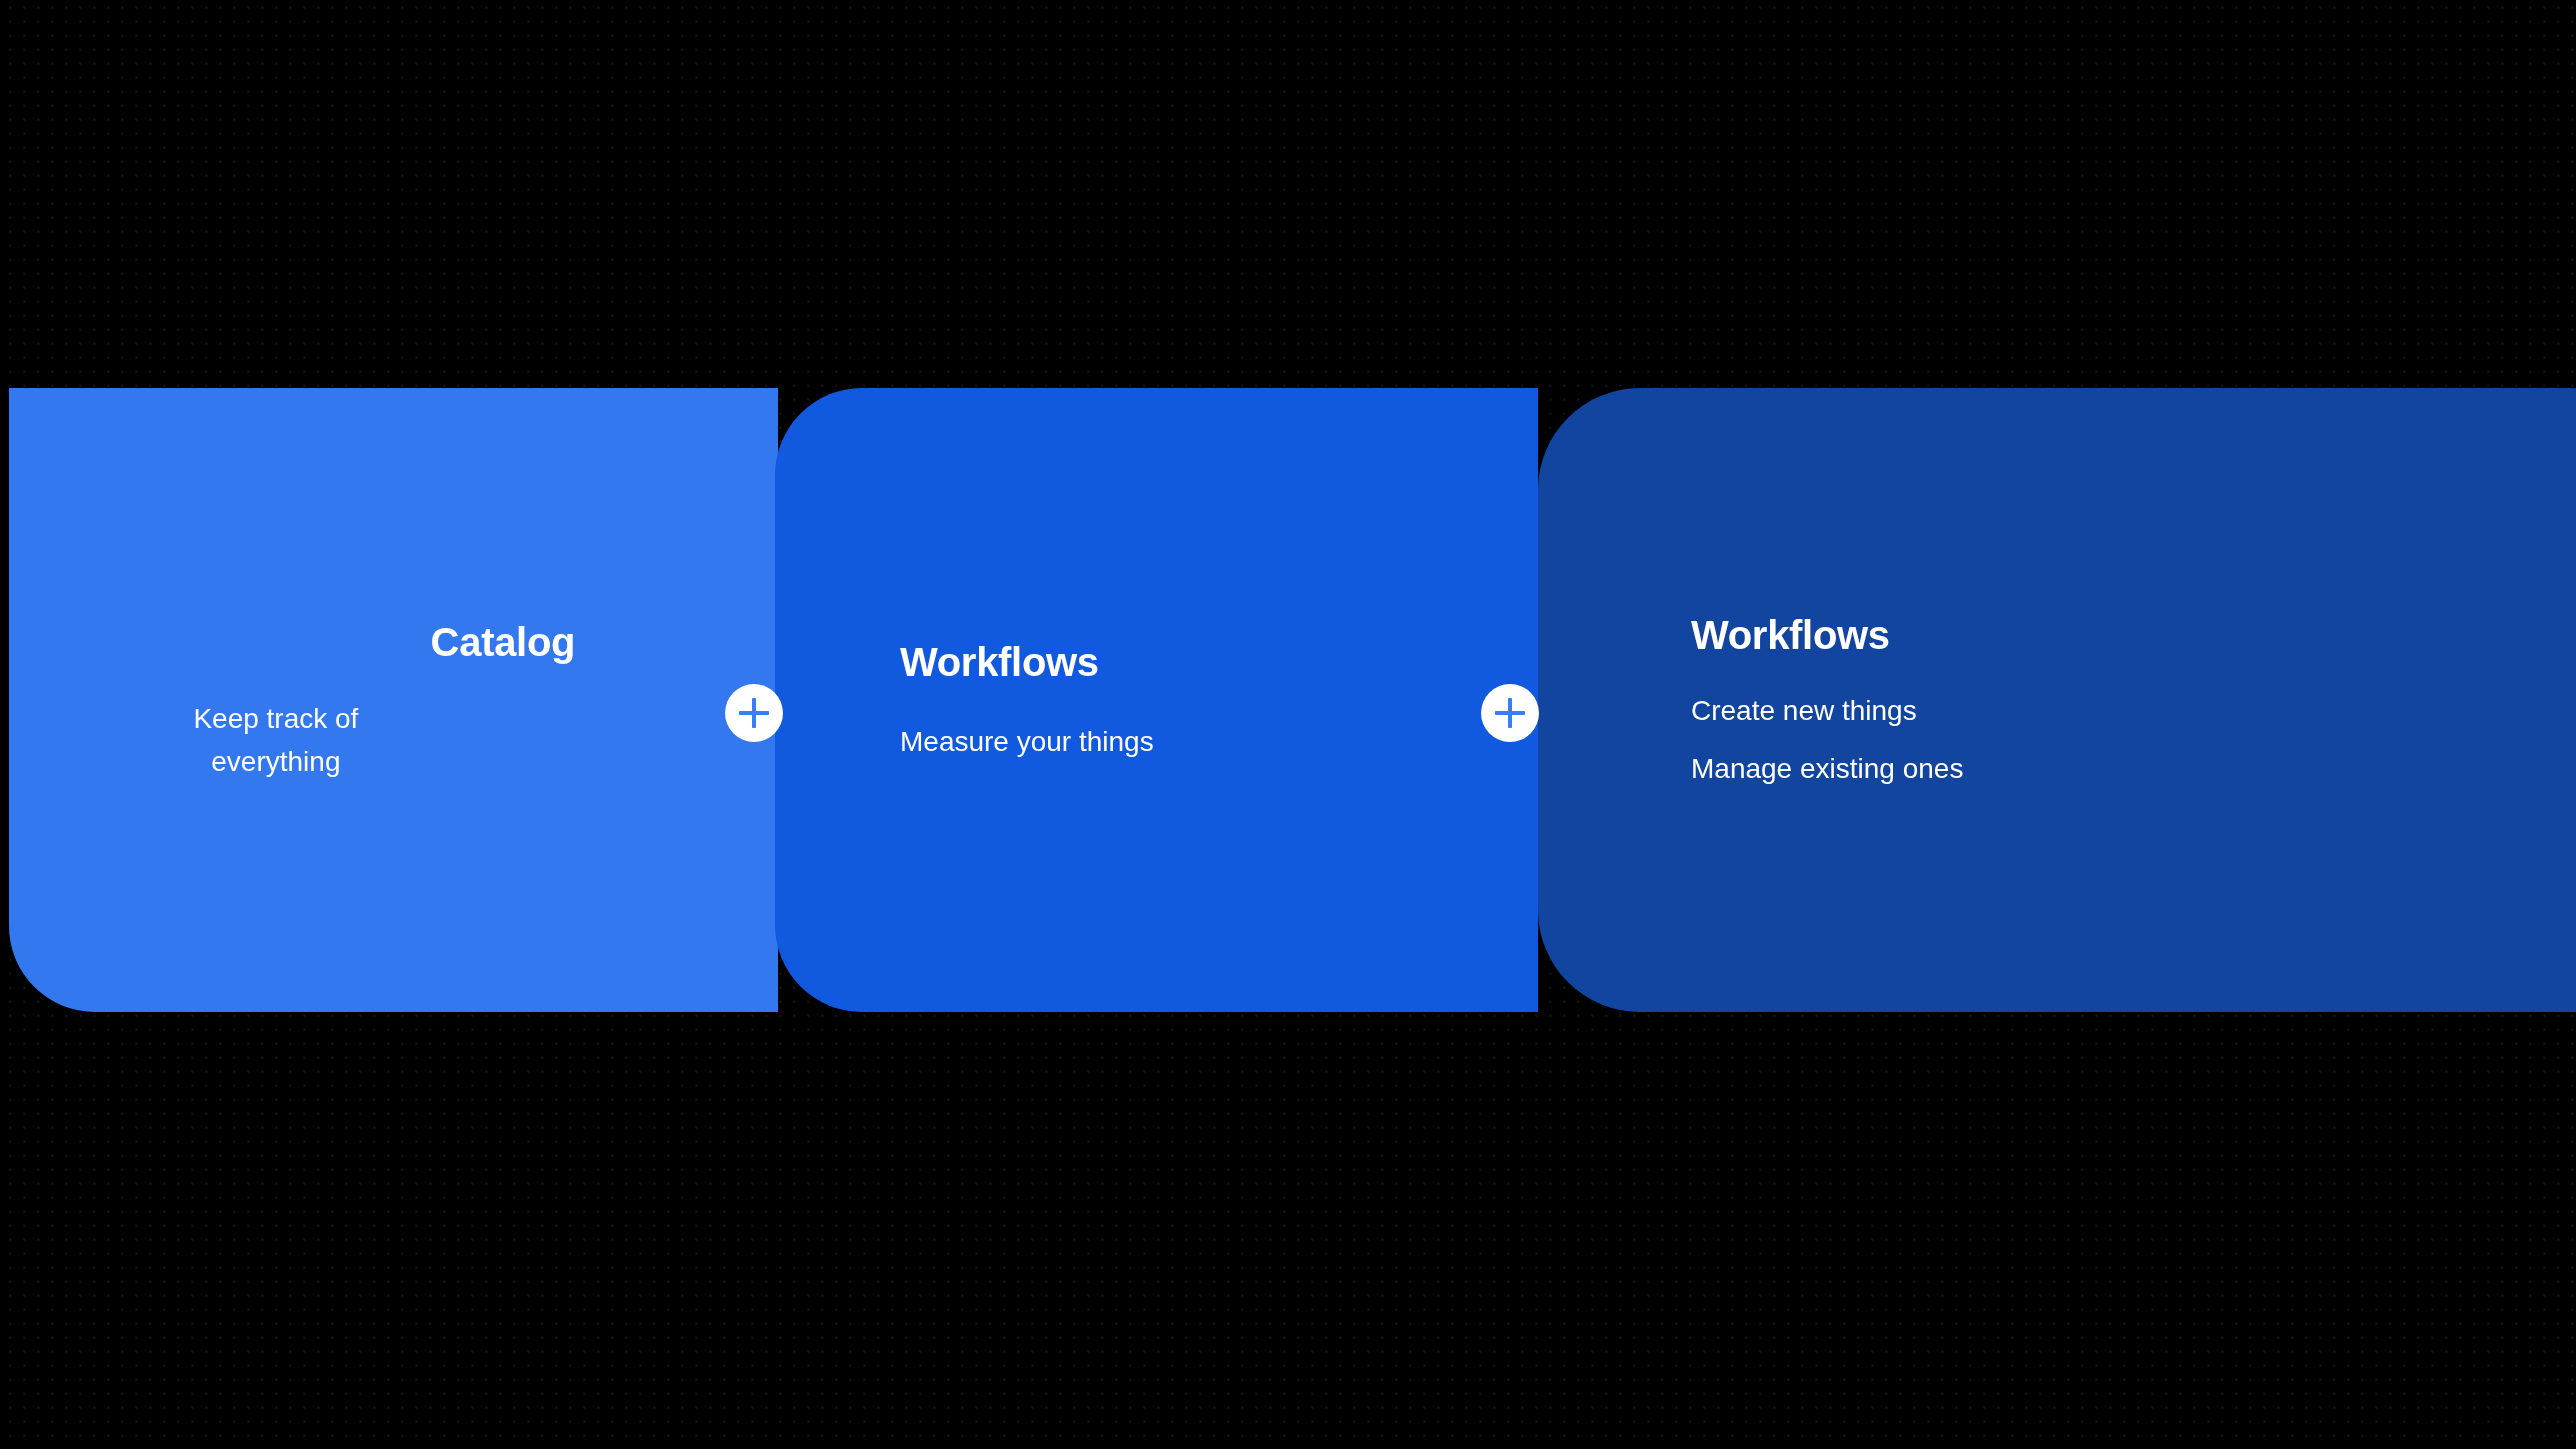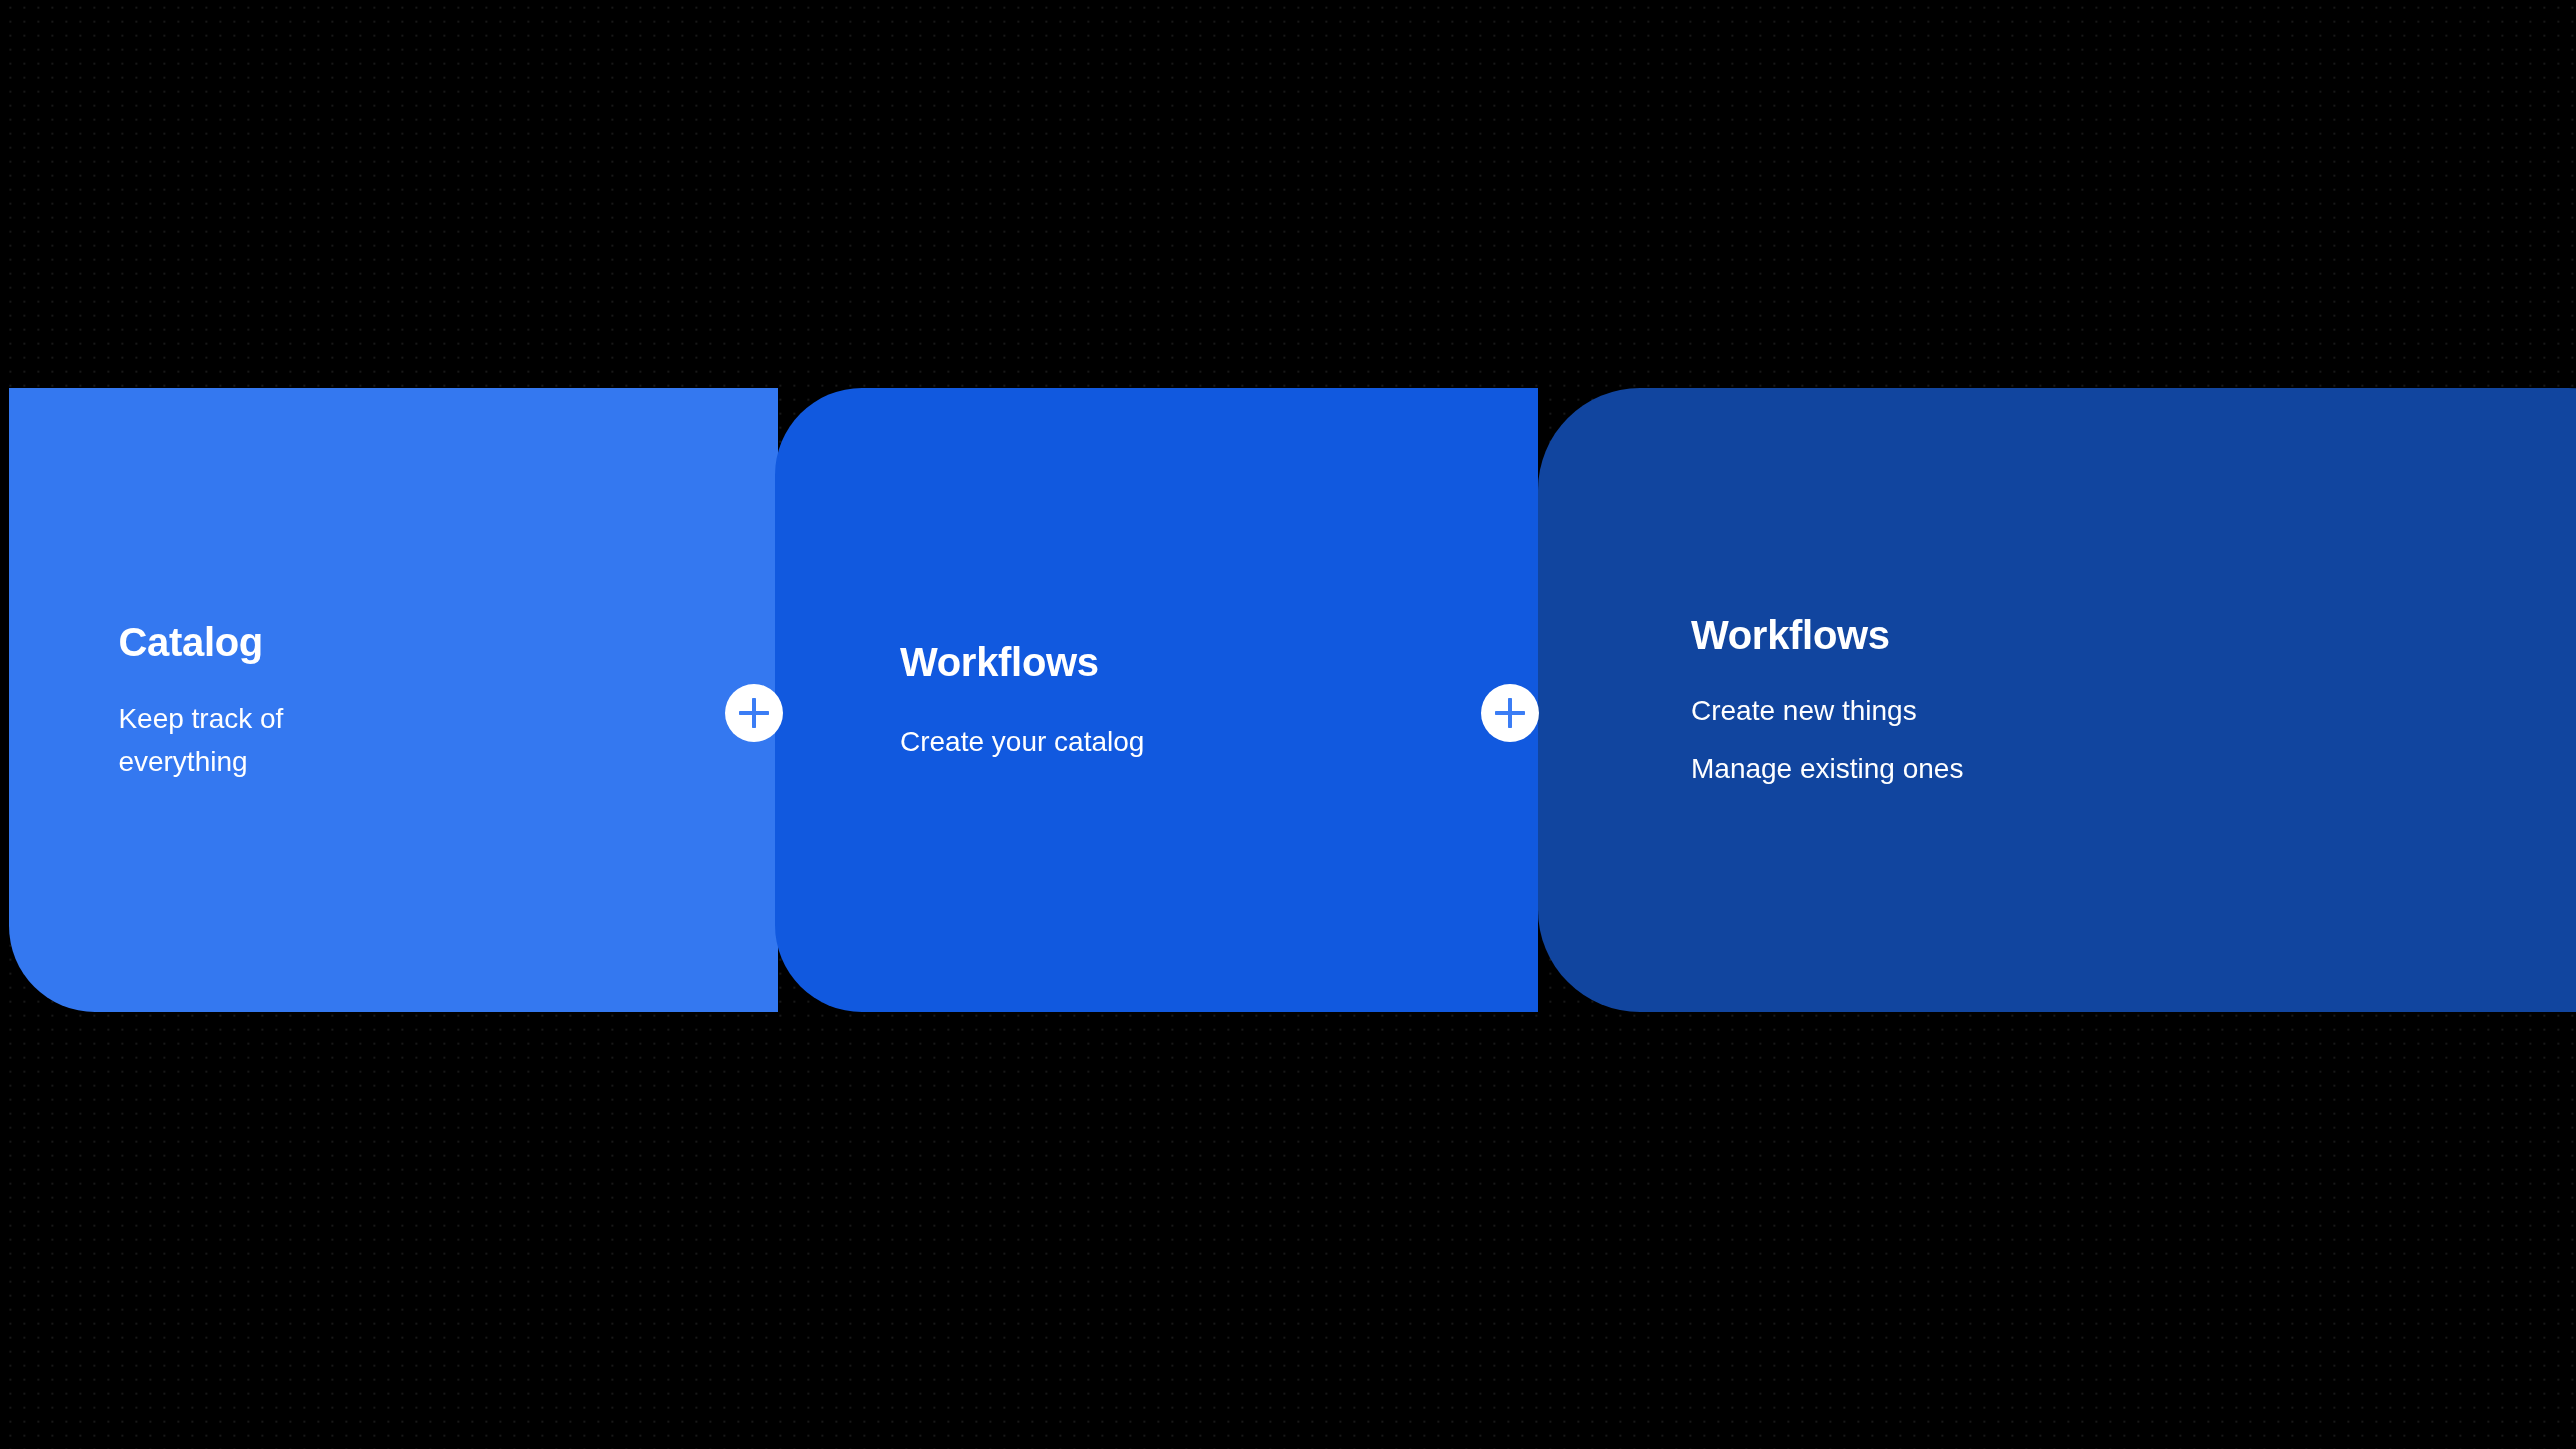--- a/index.html
+++ b/index.html
@@ -90,20 +90,21 @@
   #card-catalog {
     left: 9.4px;
     width: 769px;
     background-color: #3478F0;
     border-radius: 0 0 0 86px;
     z-index: 1;
   }
   #card-catalog .card-inner {
     padding-left: 109px;
     padding-right: 201px;
+    text-align: center;
   }
   #card-catalog .card-title { margin-bottom: 39px; }
   #card-catalog .card-line { max-width: 315px; }
   #card-catalog .card-lines { gap: 8px; }
 
   
   #card-scorecards {
     left: 775px;
     width: 763px;
     background-color: #1159DF;
@@ -186,21 +187,21 @@
           <p class="card-line">Keep track of</p>
           <p class="card-line">everything</p>
         </div>
       </div>
     </div>
 
     <div class="card" id="card-scorecards">
       <div class="card-inner">
         <h2 class="card-title">Workflows</h2>
         <div class="card-lines">
-          <p class="card-line">Create your catalog</p>
+          <p class="card-line">Measure your things</p>
         </div>
       </div>
     </div>
 
     <div class="card" id="card-workflows">
       <div class="card-inner">
         <h2 class="card-title">Workflows</h2>
         <div class="card-lines">
           <p class="card-line">Create new things</p>
           <p class="card-line">Manage existing ones</p>

